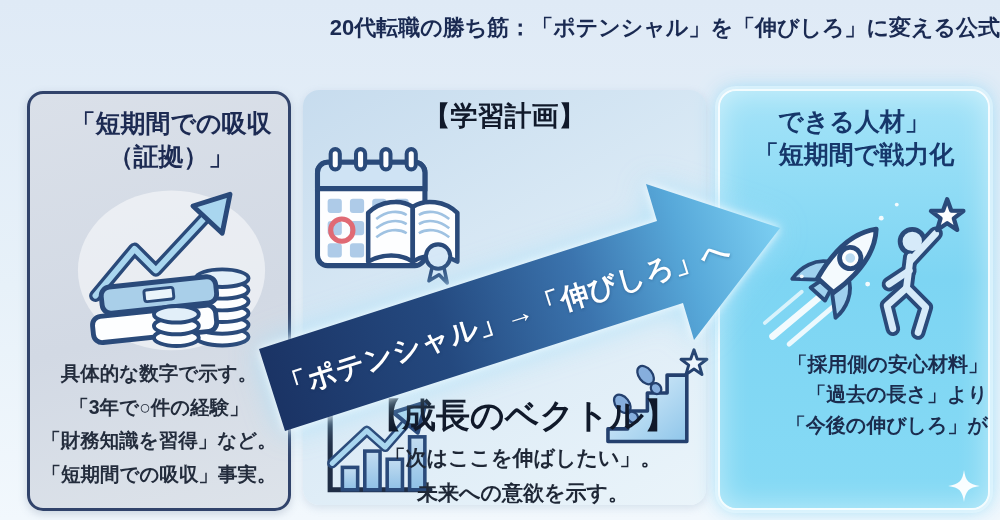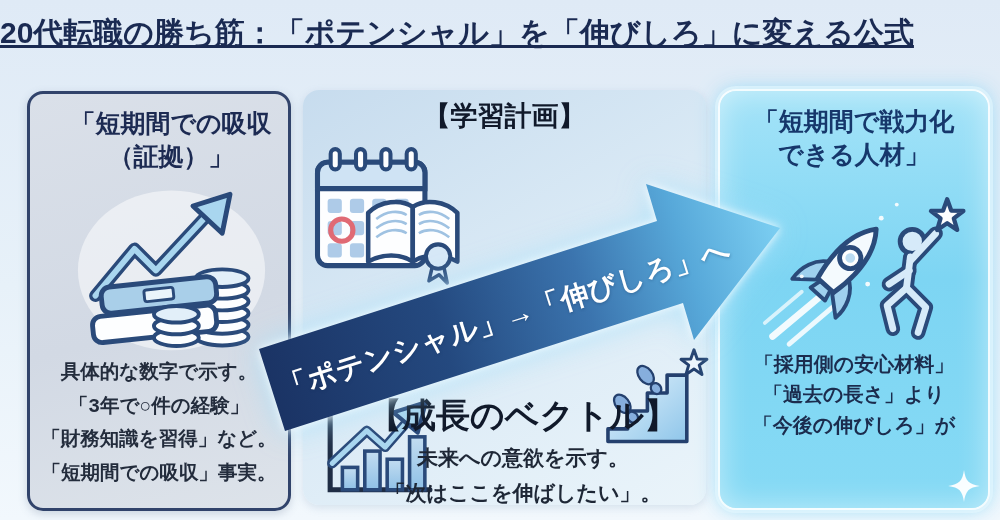--- a/index.html
+++ b/index.html
@@ -2,57 +2,57 @@
 <html><head>
 <meta charset="utf-8">
 <style>
   html,body { margin:0; padding:0; }
   body { font-family:"Liberation Sans","DejaVu Sans",sans-serif; }
   .stage {
     position:relative; width:1000px; height:520px; overflow:hidden;
     background:linear-gradient(180deg,#dfeaf6 0%,#e7f1f9 55%,#f2f8fd 100%);
   }
   .page-title {
-    position:absolute; top:13px; left:0; width:100%; text-align:left;
-    font-size:30px; font-weight:900; color:#1a2a52; z-index:2; letter-spacing:0;text-decoration:underline;
+    position:absolute; top:13px; left:0; width:100%; text-align:right;
+    font-size:22px; font-weight:900; color:#1a2a52; z-index:2; letter-spacing:0;
   }
   .panel { position:absolute; border-radius:16px; z-index:1; }
   .left-panel {
     left:27px; top:91px; width:258px; height:414px;
     background:linear-gradient(165deg,#dae0e9 0%,#d2d9e4 55%,#dde3ea 100%);
     border:3px solid #31436b; box-shadow:0 3px 8px rgba(90,110,140,.25);
   }
   .middle-panel {
     left:303px; top:90px; width:403px; height:415px;
     background:linear-gradient(150deg,#c7dcee 0%,#d9e9f5 45%,#eaf4fa 100%);
     box-shadow:0 3px 8px rgba(120,150,180,.22);
   }
   .right-panel {
     left:718px; top:89px; width:268px; height:417px; border-radius:18px;
     background:linear-gradient(180deg,#a4e3f8 0%,#7dd5f3 45%,#86daf5 100%);
     border:2px solid rgba(255,255,255,.9);
     box-shadow:0 0 0 3px rgba(230,248,255,.6), 0 0 20px rgba(140,215,246,.9), inset 0 0 30px rgba(255,255,255,.5);
   }
   .left-title { margin-top:13px; text-align:center; font-size:25px; font-weight:800; color:#1c2a52; line-height:1.3;margin-left:24px; }
   .left-icon { position:absolute; left:44px; top:86px; width:195px; height:172px; }
-  .left-body { position:absolute; left:0; right:0; top:263px; text-align:center; font-size:19.5px; font-weight:700; color:#232c3c; line-height:1.73;font-family:Liberation Mono, monospace; }
+  .left-body { position:absolute; left:0; right:0; top:263px; text-align:center; font-size:19.5px; font-weight:700; color:#232c3c; line-height:1.73; }
 
   .sp-heading { position:absolute; top:8px; left:0; right:0; text-align:center; font-size:27px; font-weight:800; color:#10192a; }
   .sp-body { position:absolute; left:103px; top:45px; font-size:21px; font-weight:700; color:#1e2736; line-height:1.67; }
   .calendar-icon { position:absolute; left:6px; top:50px; width:168px; height:152px; }
 
   .gv-block { position:absolute; left:40px; top:303px; width:360px; text-align:center; }
   .gv-heading { font-size:34px; font-weight:800; color:#10192a; }
   .gv-body { font-size:21px; font-weight:700; color:#1e2736; line-height:1.66; margin-top:2px; }
   .growth-chart-icon { position:absolute; left:10px; top:300px; width:128px; height:112px; }
   .stairs-icon { position:absolute; left:296px; top:253px; width:112px; height:118px; }
 
   .right-title { margin-top:14px; text-align:center; font-size:25px; font-weight:800; color:#16376b; line-height:1.32; }
   .right-icon { position:absolute; left:22px; top:100px; width:230px; height:160px; }
-  .right-body { position:absolute; left:0; right:0; top:258px; text-align:center; font-size:20px; font-weight:700; color:#1b2c4e; line-height:1.52; }
+  .right-body { position:absolute; left:0; right:0; top:258px; text-align:right; font-size:20px; font-weight:700; color:#1b2c4e; line-height:1.52; }
   .sparkle { position:absolute; right:6px; bottom:4px; width:36px; height:36px; }
 
   .arrow-svg {
     position:absolute; inset:0; z-index:5; pointer-events:none;
     filter:drop-shadow(0 0 5px rgba(255,255,255,.95)) drop-shadow(0 0 15px rgba(165,224,250,.8));
   }
   .arrow-label {
     position:absolute; left:505px; top:319px;
     transform:translate(-50%,-50%) rotate(-17.5deg);
     font-size:28.5px; font-weight:800; color:#ffffff; white-space:nowrap;
@@ -183,30 +183,30 @@
       </g>
       <g transform="translate(52,30) rotate(-38)" fill="#86aedd" stroke="#24406e" stroke-width="2.5">
         <ellipse rx="7.5" ry="11.5"></ellipse>
           <ellipse cy="19" rx="5.5" ry="6.5"></ellipse>
       </g>
     </svg>
 
     <div class="gv-block">
       <div class="gv-heading">【成長のベクトル】</div>
       <div class="gv-body">
+        <div>「次はここを伸ばしたい」。</div>
         <div>未来への意欲を示す。</div>
-        <div>「次はここを伸ばしたい」。</div>
       </div>
     </div>
   </div>
 
   <div class="panel right-panel">
     <div class="right-title">
+      <div>できる人材」</div>
       <div>「短期間で戦力化</div>
-      <div>できる人材」</div>
     </div>
     <svg class="right-icon" viewBox="0 0 230 165">
       <g stroke="#ffffff" stroke-linecap="round" fill="none">
         <path d="M28,150 L78,108" stroke-width="7" opacity="0.9"></path>
         <path d="M45,158 L92,118" stroke-width="5" opacity="0.85"></path>
         <path d="M20,136 L58,104" stroke-width="4" opacity="0.7"></path>
       </g>
       <g transform="translate(100,78) rotate(42)">
         <path d="M-11,4 C-27,12 -32,30 -30,44 L-11,28 Z" fill="#9fd0ee" stroke="#2a4a7a" stroke-width="4" stroke-linejoin="round"></path>
         <path d="M11,4 C27,12 32,30 30,44 L11,28 Z" fill="#9fd0ee" stroke="#2a4a7a" stroke-width="4" stroke-linejoin="round"></path>

